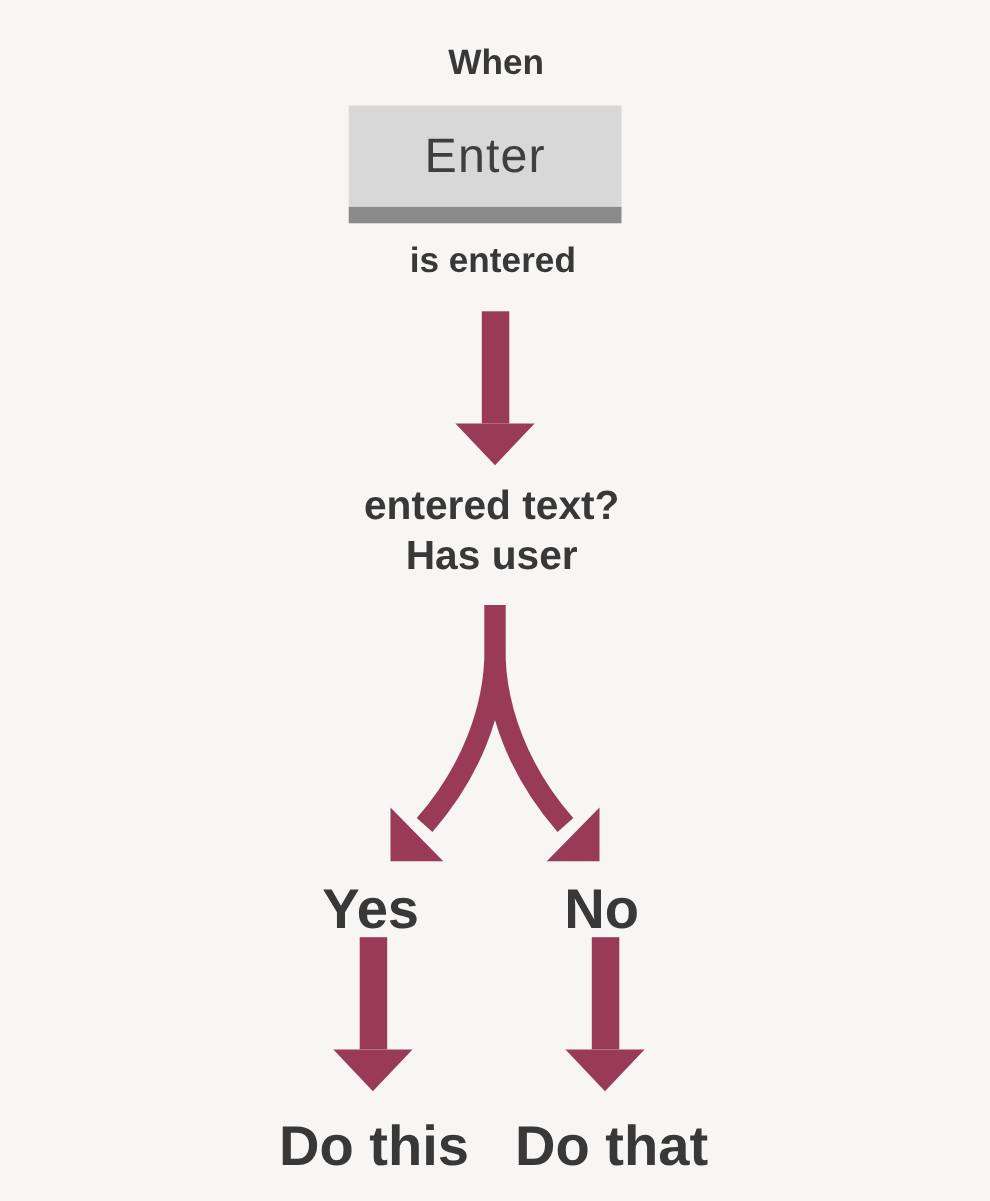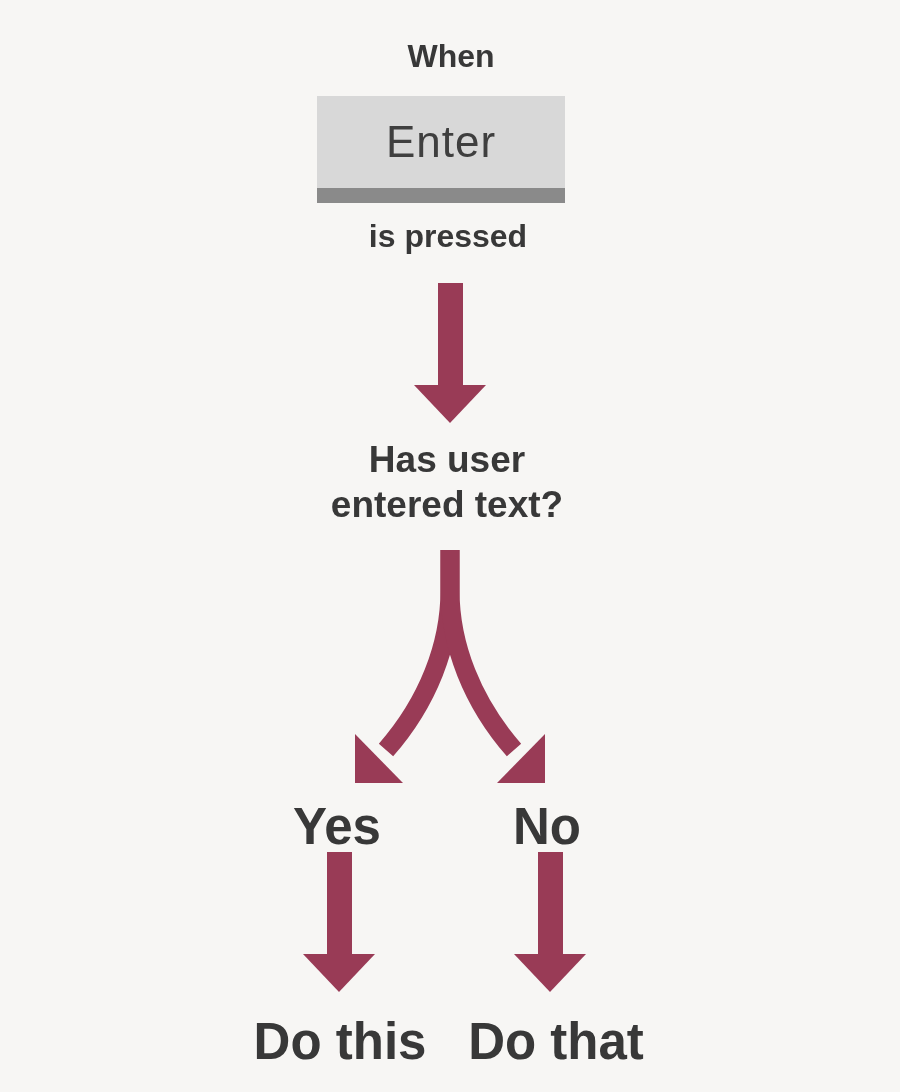--- a/index.html
+++ b/index.html
@@ -100,30 +100,30 @@
 
   <div class="label label-lg" style="left:451px; top:40px;">When</div>
 
   <div class="enter-key">
     <div class="key-face">
       <span class="key-label">Enter</span>
     </div>
     <div class="key-shadow"></div>
   </div>
 
-  <div class="label label-lg" style="left:448px; top:220px;">is pressed</div>
+  <div class="label label-lg" style="left:448px; top:220px;">is entered</div>
 
   <div class="arrow-straight" style="left:414px; top:283px;">
     <div class="arrow-stem"></div>
     <div class="arrow-head"></div>
   </div>
 
   <div class="condition">
+    <div>entered text?</div>
     <div>Has user</div>
-    <div>entered text?</div>
   </div>
 
   <svg class="split-arrow" viewBox="0 0 220 245">
     <path d="M110,0 V40 C110,95 88,152 46,200" fill="none" style="stroke: var(--arrow);" stroke-width="19"></path>
     <path d="M110,0 V40 C110,95 132,152 174,200" fill="none" style="stroke: var(--arrow);" stroke-width="19"></path>
     <polygon points="15,184 15,233 63,233" style="fill: var(--arrow);"></polygon>
     <polygon points="205,184 205,233 157,233" style="fill: var(--arrow);"></polygon>
   </svg>
 
   <div class="label label-md" style="left:337px; top:801px;">Yes</div>

